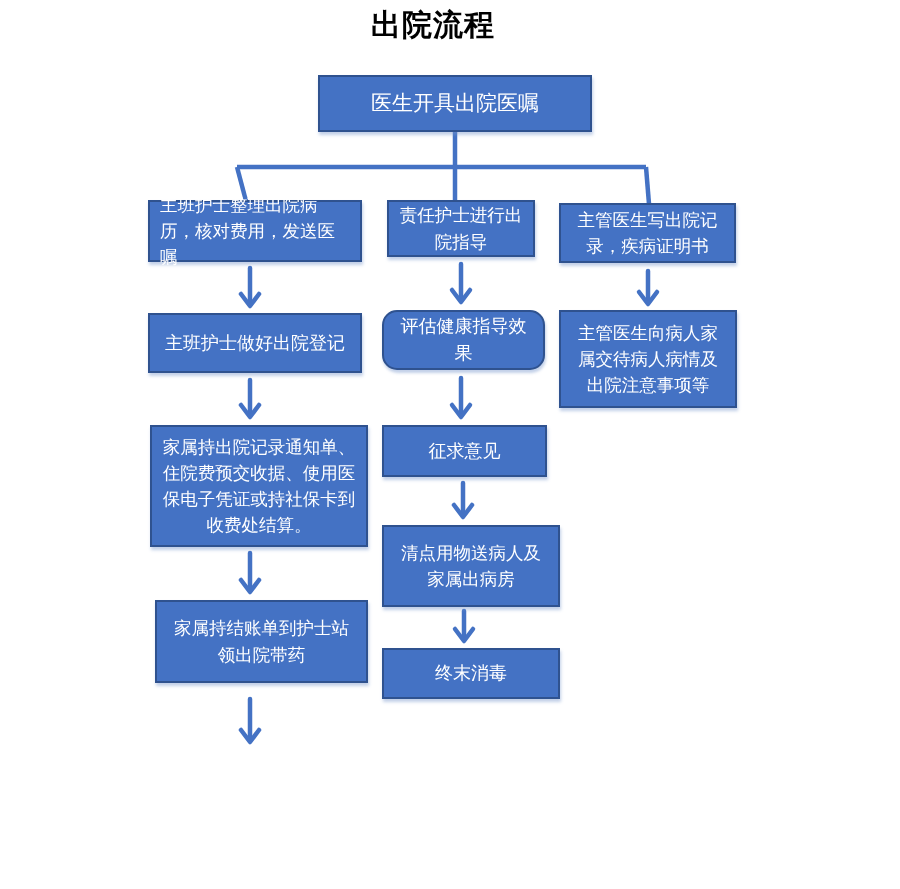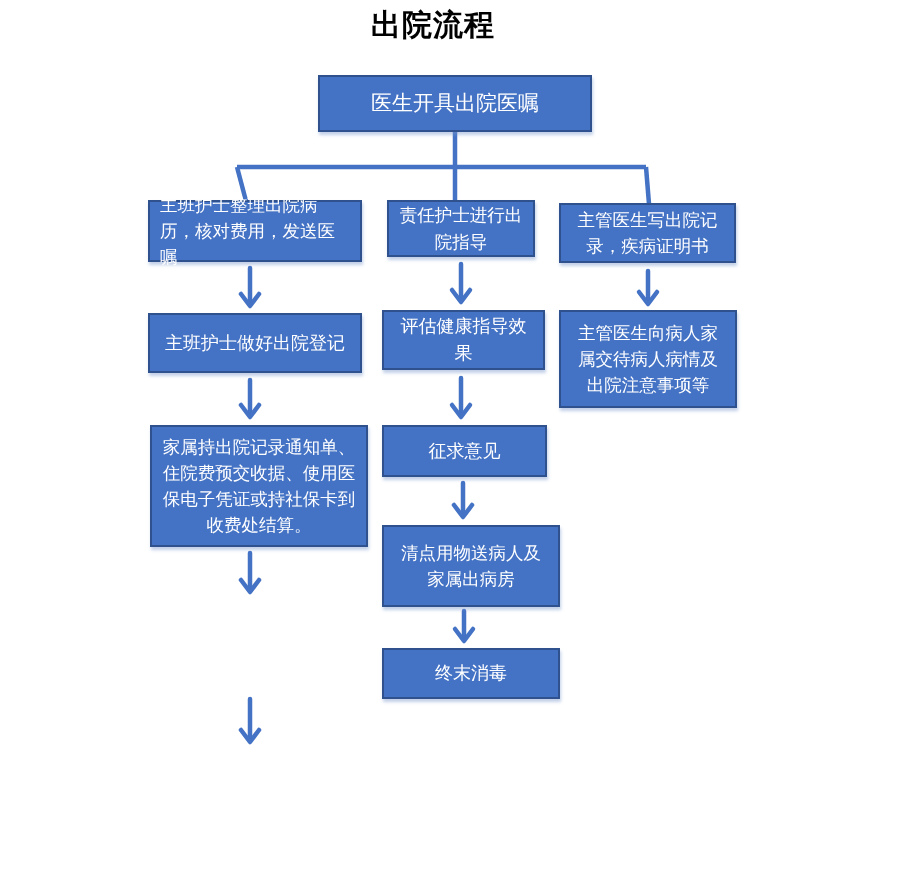--- a/index.html
+++ b/index.html
@@ -110,36 +110,39 @@
   <div class="node" style="left:387px;top:200px;width:148px;height:57px;font-size:17.5px;">
     <span>责任护士进行出院指导</span>
   </div>
   <div class="node" style="left:559px;top:203px;width:177px;height:60px;font-size:17.5px;">
     <span>主管医生写出院记录，疾病证明书</span>
   </div>
 
   <div class="node" style="left:148px;top:313px;width:214px;height:60px;font-size:18px;">
     <span>主班护士做好出院登记</span>
   </div>
-  <div class="node" style="left:382px;top:310px;width:163px;height:60px;font-size:18px;">
+  <div class="node" style="left:382px;top:310px;width:163px;height:60px;font-size:18px;border-radius:15px;">
     <span>评估健康指导效果</span>
   </div>
   <div class="node" style="left:559px;top:310px;width:178px;height:98px;font-size:17.5px;">
     <span>主管医生向病人家属交待病人病情及出院注意事项等</span>
   </div>
 
   <div class="node" style="left:150px;top:425px;width:218px;height:122px;font-size:17.5px;">
     <span>家属持出院记录通知单、住院费预交收据、使用医保电子凭证或持社保卡到收费处结算。</span>
   </div>
   <div class="node" style="left:382px;top:425px;width:165px;height:52px;font-size:18px;">
     <span>征求意见</span>
   </div>
 
   <div class="node" style="left:382px;top:525px;width:178px;height:82px;font-size:17.5px;">
     <span>清点用物送病人及家属出病房</span>
   </div>
+  <div class="node" style="left:155px;top:600px;width:213px;height:83px;font-size:17.5px;">
+    <span>家属持结账单到护士站领出院带药</span>
+  </div>
 
   <div class="node" style="left:382px;top:648px;width:178px;height:51px;font-size:18px;">
     <span>终末消毒</span>
   </div>
 
 
 </div>
 
 </body></html>

